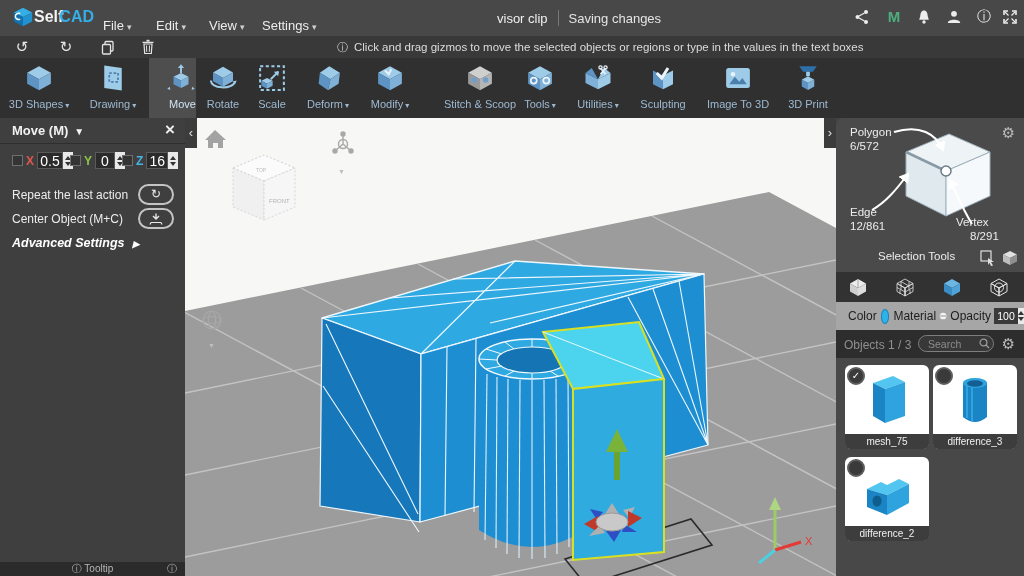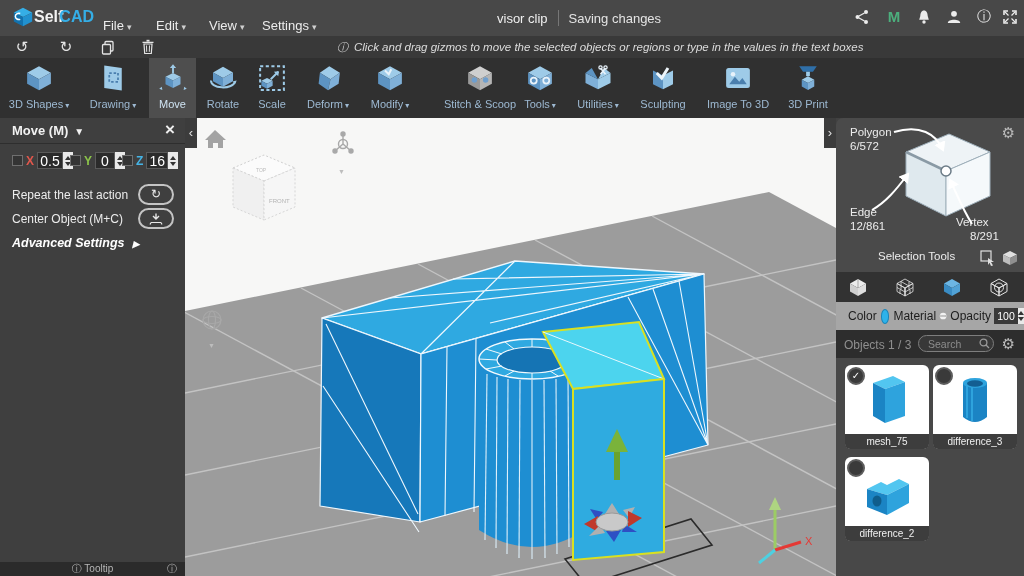--- a/index.html
+++ b/index.html
@@ -16,27 +16,27 @@
   .menu { position:absolute; top:0; height:36px; line-height:52px; color:#ececec; font-size:13px; padding:0 6px; cursor:default; }
   .menu .dd { font-size:9px; color:#cfcfcf; margin-left:3px; }
   #doc-info { position:absolute; left:497px; top:0; height:36px; display:flex; align-items:center; color:#f0f0f0; font-size:13px; }
   #doc-info .sep { width:1px; height:16px; background:#777; margin:0 10px; }
   .tb-ico { position:absolute; top:9px; width:20px; height:18px; text-align:center; color:#ececec; }
   .tb-ico svg { display:block; margin:0 auto; }
 
   
   #quickbar { position:absolute; left:0; top:36px; width:1024px; height:22px; background:#393939; }
   .qb-ico { position:absolute; top:2px; width:20px; height:18px; color:#e4e4e4; font-size:15px; line-height:18px; text-align:center; }
-  #qb-msg { position:absolute; left:337px; top:0; height:22px; line-height:22px; color:#dcdcdc; font-size:11.5px;font-style:italic; }
+  #qb-msg { position:absolute; left:337px; top:0; height:22px; line-height:22px; color:#dcdcdc; font-size:11.5px; }
   #qb-msg .i { font-size:11px; margin-right:6px; color:#cfcfcf; }
 
   
   #toolbar { position:absolute; left:0; top:58px; width:1024px; height:60px; background:#303030; }
   .tbi { position:absolute; top:0; height:60px; text-align:center; cursor:default; }
-  .tbi.active { background:#4e4e4e; }
+  .tbi.active { background:#4e4e4e;text-align:right; }
   .tbi svg { margin-top:5px; }
   .tbi .lbl { display:block; margin-top:1px; font-size:11px; color:#9db9d2; white-space:nowrap; }
   .tbi.active .lbl { color:#cfe3f2; }
   .tbi .lbl .dd { font-size:8px; margin-left:2px; }
   #findtool { position:absolute; left:925px; top:78px; width:86px; height:22px; border-radius:11px;
     border:none; background:#fdfdfd; font-size:11px; color:#555; padding:0 12px; outline:none;
     font-family:"Liberation Sans",sans-serif; }
   #findtool::placeholder { color:#9e9e9e; }
 
   

